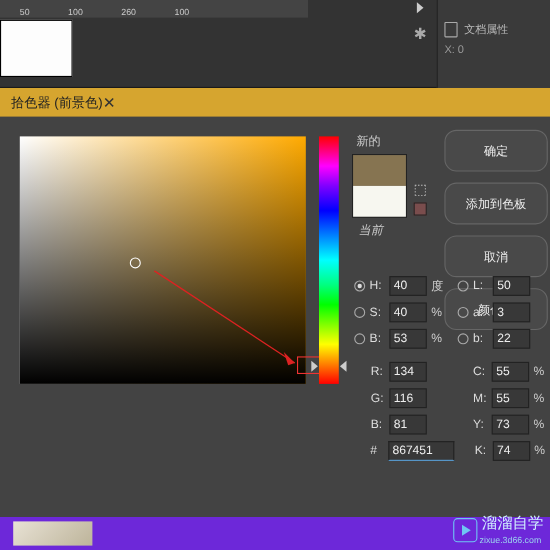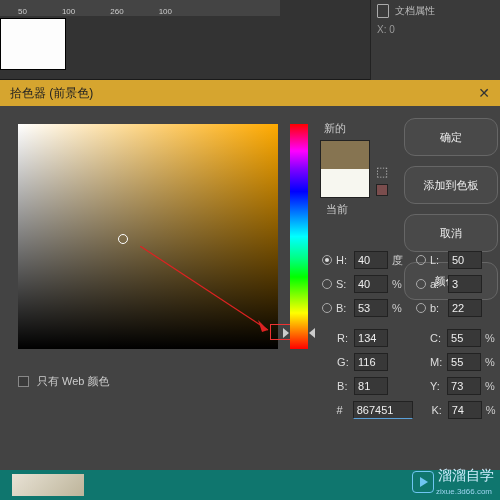--- a/index.html
+++ b/index.html
@@ -2,32 +2,32 @@
 <html><head>
 <meta charset="utf-8">
 <style>
 * { margin:0; padding:0; box-sizing:border-box; font-family:"Microsoft YaHei",Arial,sans-serif; }
 body { background:#2e2e2e; color:#ddd; font-size:11px; width:500px; height:500px; overflow:hidden; position:relative; }
 
 
 .top-strip { height:80px; background:#333; position:relative; border-bottom:1px solid #1a1a1a; }
 .ruler { position:absolute; top:0; left:0; width:280px; height:16px; background:#444; color:#ccc; font-size:8px; display:flex; align-items:flex-end; gap:35px; padding-left:18px; }
 .canvas-fragment { position:absolute; left:0; top:18px; width:66px; height:52px; background:#fdfdfd; border:1px solid #000; }
-.panel-top { position:absolute; right:0; top:0; width:130px; height:80px; background:#3a3a3a; border-left:1px solid #222; padding:4px 6px; font-size:10px; color:#bbb; }
+.panel-top { position:absolute; right:0; top:0; width:103px; height:80px; background:#3a3a3a; border-left:1px solid #222; padding:20px 6px; font-size:10px; color:#bbb; }
 .panel-top .icon-row { display:flex; gap:6px; align-items:center; margin-bottom:4px; }
 .doc-icon { width:12px; height:14px; border:1px solid #aaa; border-radius:1px; }
 .tri-icon { width:0; height:0; border-left:6px solid #ccc; border-top:5px solid transparent; border-bottom:5px solid transparent; }
 .panel-top .wline { margin-top:6px; color:#999; }
 
 .vert-icons { position:absolute; left:370px; top:2px; width:24px; display:flex; flex-direction:column; gap:10px; align-items:center; }
 .snow { color:#aaa; font-size:14px; }
 
 
 .dialog { position:absolute; top:80px; left:0; right:0; bottom:0; background:#434343; }
-.titlebar { height:26px; background:#d6a52f; display:flex; align-items:center; padding:0 10px; color:#222; font-size:12px; justify-content:space-between; }
+.titlebar { height:26px; background:#d6a52f; display:flex; align-items:center; padding:0 10px; color:#222; font-size:12px; }
 .close-x { font-size:14px; color:#333; cursor:pointer; }
 
 .dlg-body { position:relative; padding:18px 0 0 18px; height:calc(100% - 26px); }
 
 
 .color-field {
   position:absolute; left:18px; top:18px; width:260px; height:225px;
   background:
     linear-gradient(to top, #000, rgba(0,0,0,0)),
     linear-gradient(to right, #fff, hsl(40,100%,50%));
@@ -48,21 +48,21 @@
 }
 .hue-arrow-l { position:absolute; left:283px; top:222px; width:0; height:0; border-left:6px solid #ccc; border-top:5px solid transparent; border-bottom:5px solid transparent; }
 .hue-arrow-r { position:absolute; left:309px; top:222px; width:0; height:0; border-right:6px solid #ccc; border-top:5px solid transparent; border-bottom:5px solid transparent; }
 
 
 .swatch-wrap { position:absolute; left:320px; top:15px; width:70px; font-size:11px; color:#ccc; }
 .sw-label-top { margin-bottom:4px; margin-left:4px; }
 .swatch { width:50px; height:58px; border:1px solid #222; }
 .sw-new { width:100%; height:50%; background:#867451; }
 .sw-old { width:100%; height:50%; background:#f7f7f0; }
-.sw-label-bot { margin-top:4px; margin-left:6px; }
+.sw-label-bot { margin-top:4px; margin-left:6px;font-style:italic; }
 .cube-icon { position:absolute; left:376px; top:58px; font-size:13px; color:#bbb; }
 .warn-sw { position:absolute; left:376px; top:78px; width:12px; height:12px; background:#7a4d4d; border:1px solid #222; }
 
 
 .btns { position:absolute; right:2px; top:12px; width:94px; display:flex; flex-direction:column; gap:10px; }
 .btn { height:38px; border:1px solid #666; border-radius:11px; background:#494949; color:#eee; font-size:11px; display:flex; align-items:center; justify-content:center; cursor:pointer; }
 
 
 .nums { position:absolute; left:322px; top:142px; right:2px; font-size:11px; color:#ddd; }
 .row { display:flex; align-items:center; height:24px; gap:4px; }
@@ -71,21 +71,21 @@
 .lbl { width:14px; text-align:left; }
 .inp { width:34px; height:18px; background:#383838; border:1px solid #222; color:#eee; font-size:11px; padding:0 3px; text-align:left; }
 .inp.wide { width:60px; }
 .unit { width:14px; color:#ccc; }
 
 
 .webonly { position:absolute; left:18px; top:268px; display:flex; align-items:center; gap:8px; color:#ccc; }
 .chk { width:11px; height:11px; border:1px solid #888; background:#3a3a3a; display:inline-block; }
 
 
-.bottom-bar { position:absolute; left:0; bottom:0; right:0; height:30px; background:#0f766e; display:flex; align-items:center; }
+.bottom-bar { position:absolute; left:0; bottom:0; right:0; height:30px; background:#6d28d9; display:flex; align-items:center; }
 .thumb { width:72px; height:22px; margin-left:12px; background:linear-gradient(135deg,#e8e2d5,#bdb49a); }
 .brand { position:absolute; right:6px; bottom:4px; display:flex; align-items:center; gap:4px; color:#cfeefe; font-size:14px; }
 .brand-badge { width:22px; height:22px; border:1.5px solid #6fc6f3; border-radius:4px; display:flex; align-items:center; justify-content:center; }
 .brand-badge .tri { width:0; height:0; border-left:8px solid #6fc6f3; border-top:5px solid transparent; border-bottom:5px solid transparent; margin-left:2px; }
 .brand-sub { font-size:8px; color:#9cd4ef; margin-left:-2px; margin-top:2px; }
 </style>
 </head>
 <body>
 
 <div class="top-strip">
@@ -214,24 +214,20 @@
         <span style="width:12px"></span>
         <span class="lbl">#</span>
         <input class="inp wide" style="border-bottom: 1px solid rgb(90, 160, 216);" value="867451">
         <span style="width:10px;margin-left:2px"></span>
         <span class="lbl">K:</span>
         <input class="inp" value="74" style="">
         <span class="unit">%</span>
       </div>
     </div>
 
-    <div class="webonly">
-      <span class="chk"></span>
-      <span>只有 Web 颜色</span>
-    </div>
 
     <div class="bottom-bar">
       <div class="thumb"></div>
       <div class="brand">
         <div class="brand-badge">
             <div class="tri"></div>
           </div>
         <div>
           <div>溜溜自学</div>
           <div class="brand-sub">zixue.3d66.com</div>

